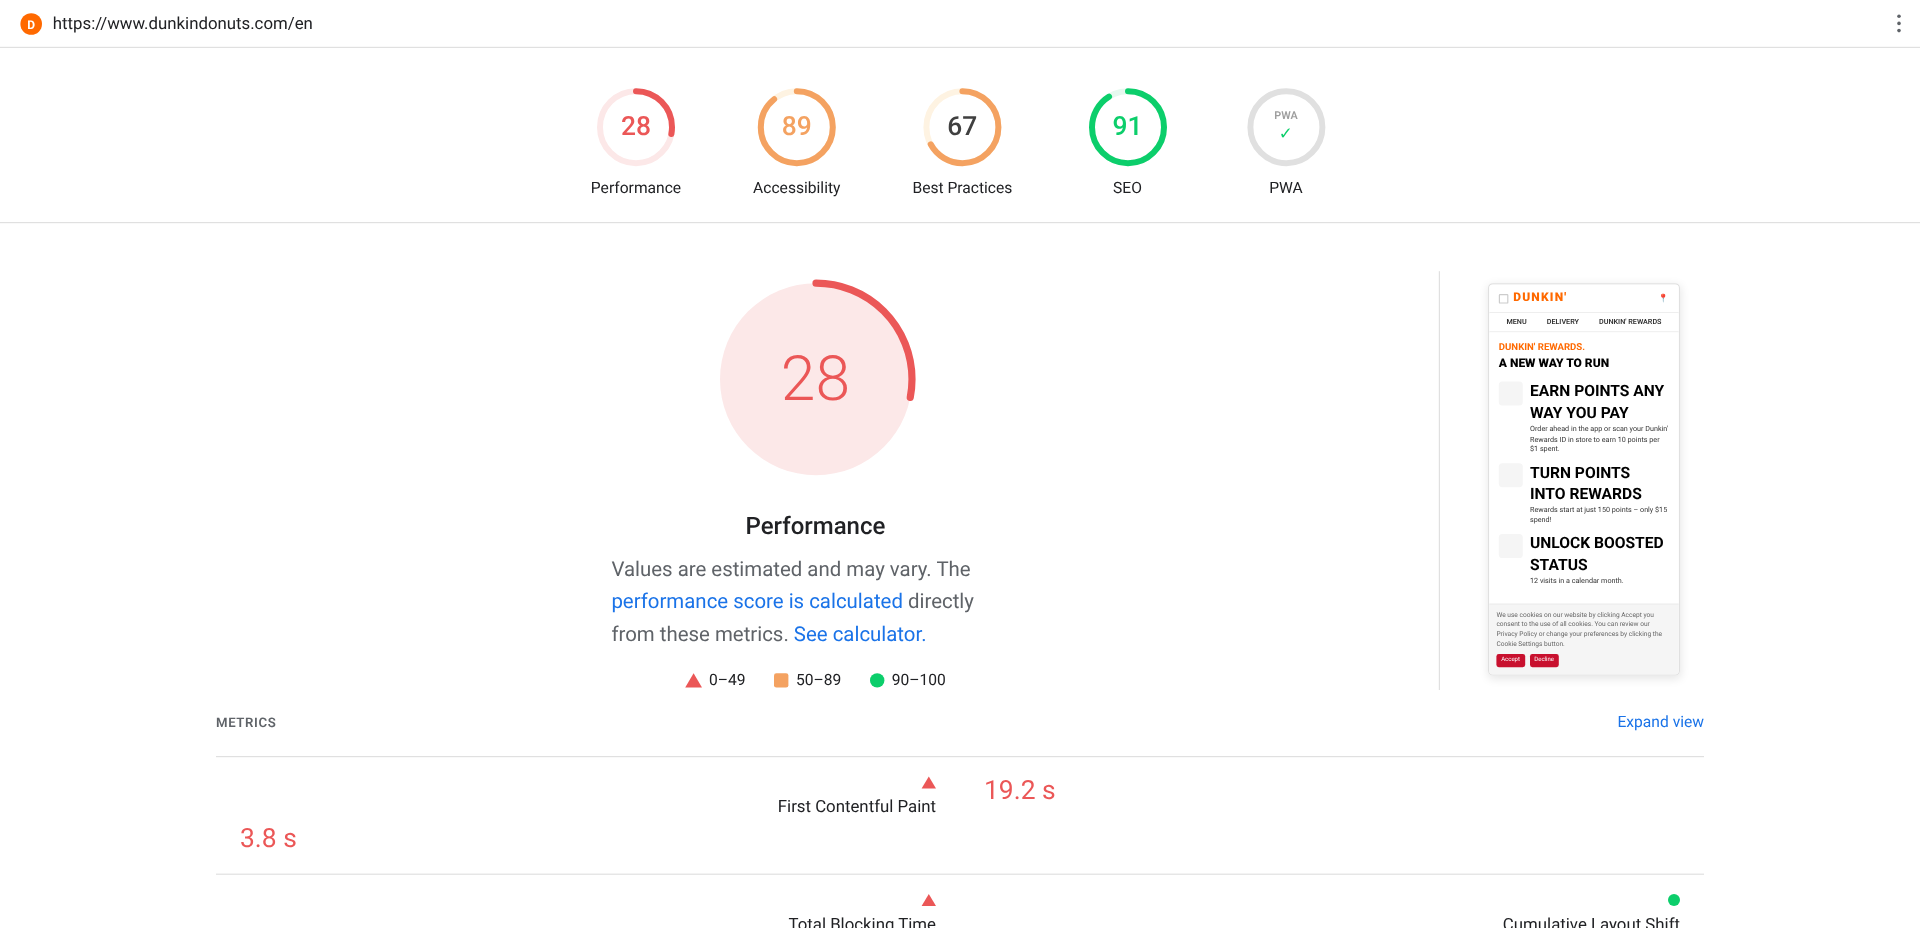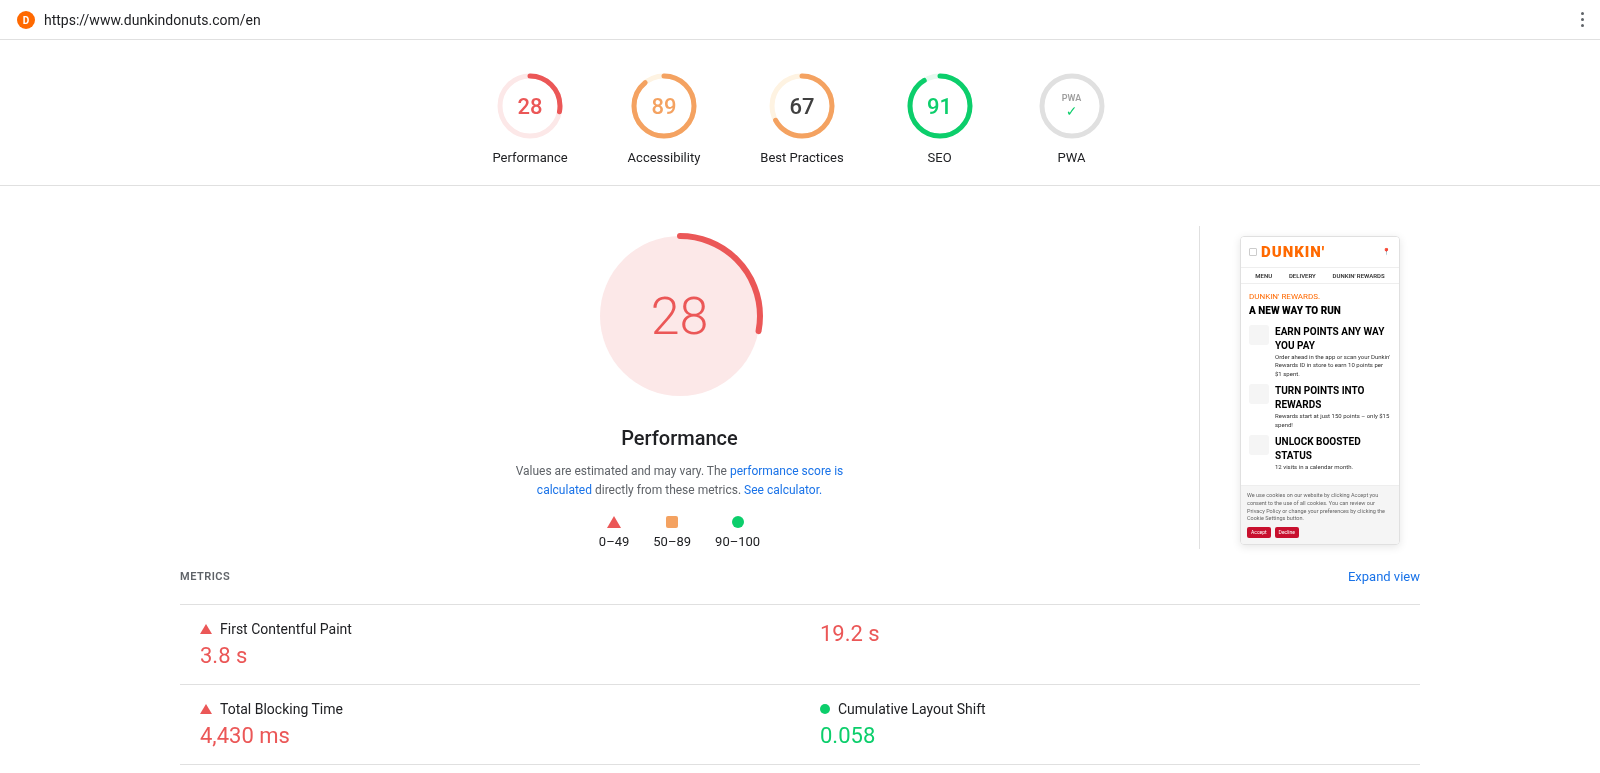--- a/index.html
+++ b/index.html
@@ -30,63 +30,63 @@
     .score-label { font-size: 13px; color: #202124; }
 
     
     .large-score-circle { position: relative; width: 180px; height: 180px; margin-bottom: 20px; }
     .large-score-circle svg { transform: rotate(-90deg); }
     .large-score-number {
       position: absolute; top: 50%; left: 50%; transform: translate(-50%, -50%);
       font-size: 52px; font-weight: 300; color: #eb5757;
     }
     .perf-title { font-size: 20px; font-weight: 500; margin-bottom: 12px; }
-    .perf-desc { font-size: 12px; color: #5f6368; text-align: center; max-width: 340px; line-height: 1.6; }
+    .perf-desc { font-size: 17px; color: #5f6368; text-align: left; max-width: 340px; line-height: 1.6; }
     .perf-desc a { color: #1a73e8; text-decoration: none; }
 
     .legend { display: flex; gap: 24px; margin-top: 16px; align-items: center; font-size: 13px; color: #202124; }
-    .legend-item { display: flex; align-items: center; gap: 6px; flex-direction: column; }
+    .legend-item { display: flex; align-items: center; gap: 6px; }
     .triangle-red { width: 0; height: 0; border-left: 7px solid transparent; border-right: 7px solid transparent; border-bottom: 12px solid #eb5757; }
     .dot-green { width: 12px; height: 12px; border-radius: 50%; background: #0cce6b; }
 
     
     .preview-container {
       border: 1px solid #e0e0e0; border-radius: 4px; overflow: hidden;
       width: 160px; box-shadow: 0 2px 8px rgba(0,0,0,0.1);
     }
     .preview-header { background: #fff; padding: 6px 8px; display: flex; align-items: center; justify-content: space-between; border-bottom: 1px solid #eee; }
-    .preview-logo { color: #FF6900; font-weight: 900; font-size: 15px; letter-spacing: 1px; text-align: right; }
+    .preview-logo { color: #FF6900; font-weight: 900; font-size: 10px; letter-spacing: 1px; text-align: right; }
     .preview-banner { background: #c8102e; padding: 6px; text-align: center; }
     .preview-banner-text { color: #fff; font-size: 7px; line-height: 1.4; }
     .preview-body { padding: 8px; background: #fff; }
-    .preview-body-title { font-size: 8px; font-weight: 400; color: #FF6900; margin-bottom: 4px; }
+    .preview-body-title { font-size: 8px; font-weight: 700; color: #FF6900; margin-bottom: 4px; }
     .preview-body-headline { font-size: 10px; font-weight: 900; color: #000; margin-bottom: 8px; line-height: 1.2; }
     .preview-feature { display: flex; gap: 6px; align-items: flex-start; margin-bottom: 6px; }
     .preview-feature-icon { width: 20px; height: 20px; background: #f5f5f5; border-radius: 3px; flex-shrink: 0; }
     .preview-feature-text { font-size: 6px; color: #333; line-height: 1.4; }
-    .preview-feature-text strong { display: block; font-size: 10px; color: #000; }
+    .preview-feature-text strong { display: block; font-size: 13px; color: #000; }
     .preview-footer { background: #f5f5f5; padding: 6px; border-top: 1px solid #eee; font-size: 5.5px; color: #666; line-height: 1.4; }
     .preview-footer-btns { display: flex; gap: 4px; margin-top: 4px; }
     .preview-footer-btn { background: #c8102e; color: #fff; font-size: 5px; padding: 2px 4px; border-radius: 2px; }
 
     
     .divider { width: 1px; background: #e0e0e0; margin: 0 20px; }
 
     
     .metrics-section { padding: 0 80px 40px; max-width: 1400px; margin: 0 auto; }
     .metrics-header { display: flex; justify-content: space-between; align-items: center; margin-bottom: 20px; }
     .metrics-title { font-size: 11px; font-weight: 600; color: #5f6368; letter-spacing: 0.5px; text-transform: uppercase; }
     .expand-view { font-size: 13px; color: #1a73e8; cursor: pointer; }
 
     .metrics-grid { display: grid; grid-template-columns: 1fr 1fr; gap: 0; }
     .metric-cell {
       padding: 16px 20px; border-top: 1px solid #e0e0e0;
       display: flex; flex-direction: column; gap: 6px;
     }
-    .metric-header { display: flex; align-items: center; gap: 8px; }
+    .metric-header { display: flex; align-items: flex-end; gap: 8px; flex-direction: column; }
     .metric-name { font-size: 14px; color: #202124; }
     .metric-value-red { font-size: 22px; font-weight: 400; color: #eb5757; }
     .metric-value-green { font-size: 22px; font-weight: 400; color: #0cce6b; }
 
     .triangle-red-sm { width: 0; height: 0; border-left: 6px solid transparent; border-right: 6px solid transparent; border-bottom: 10px solid #eb5757; }
     .dot-green-sm { width: 10px; height: 10px; border-radius: 50%; background: #0cce6b; flex-shrink: 0; }
   </style>
 </head>
 <body>
 

